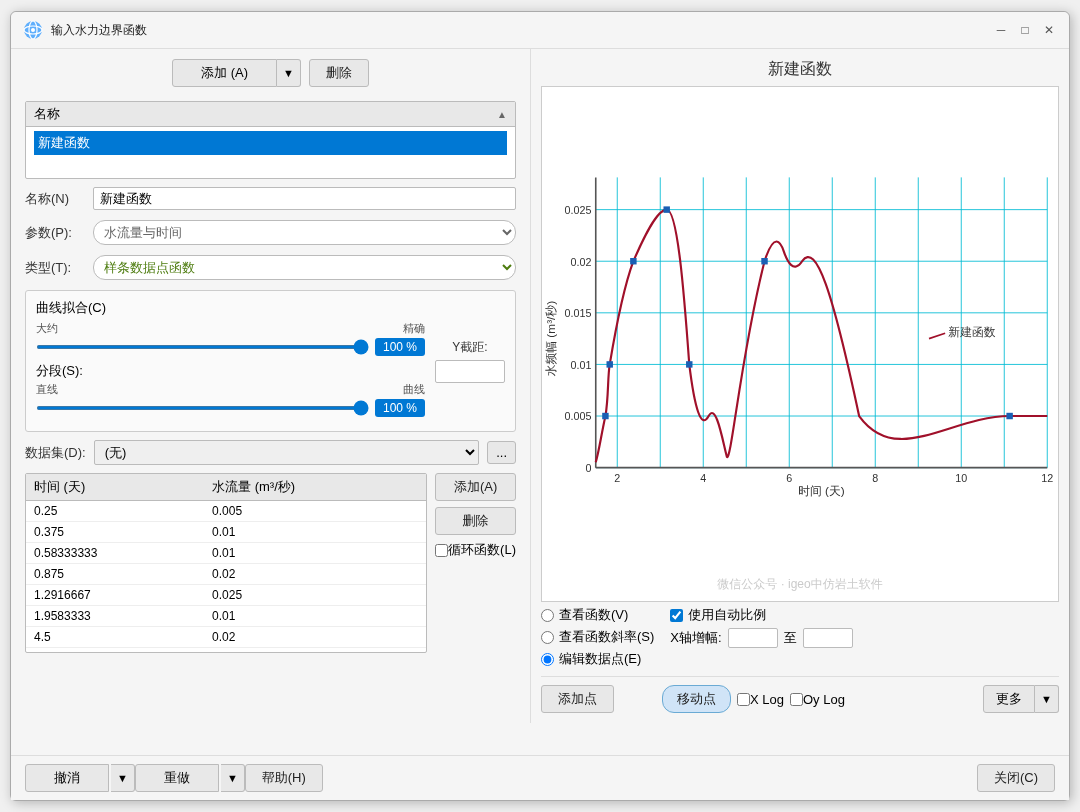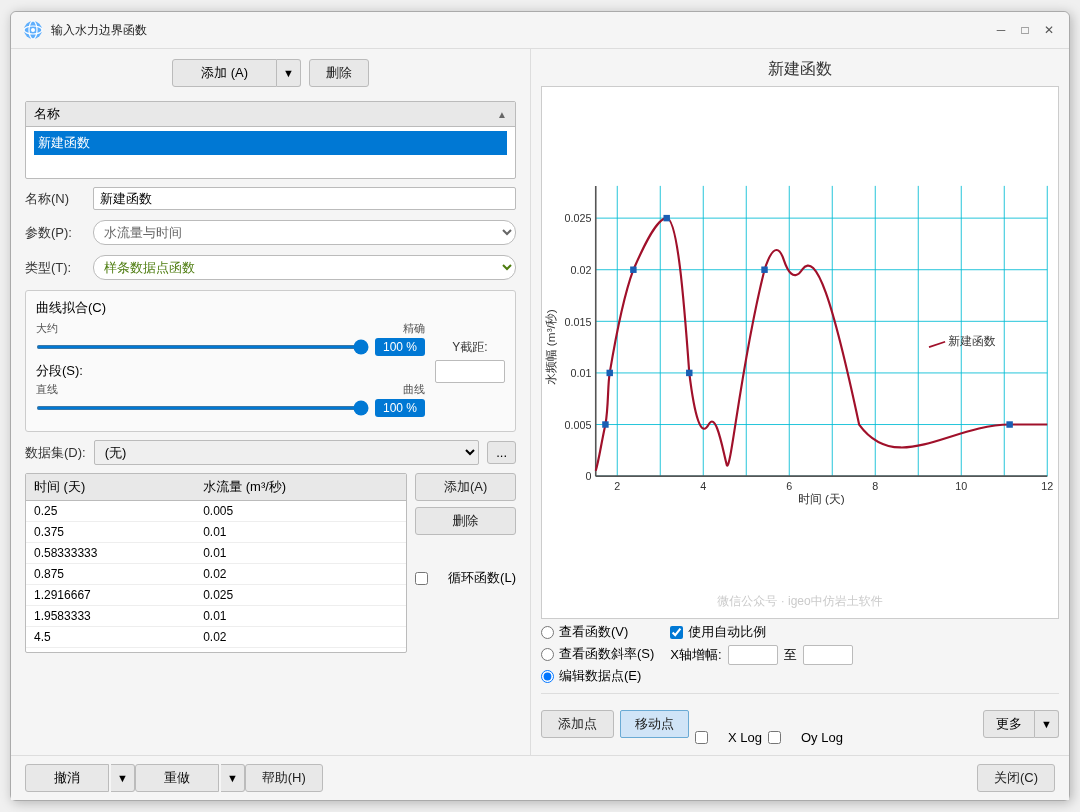--- a/index.html
+++ b/index.html
@@ -290,31 +290,31 @@
     }
     .table-btns {
       display: flex;
       flex-direction: column;
       gap: 6px;
     }
     
     .checkbox-row {
       display: flex;
       align-items: center;
-      gap: 20px;
-      margin-top: 28px;
+      gap: 0;
     }
     
     .bottom-bar {
       display: flex;
       align-items: center;
       justify-content: space-between;
       padding: 8px 14px;
       border-top: 1px solid #ddd;
       background: #f5f5f5;
+      margin-top: 32px;
     }
     .bottom-btn-group {
       display: flex;
       gap: 2px;
     }
     
     .chart-title {
       text-align: center;
       font-size: 16px;
       color: #333;
@@ -369,25 +369,26 @@
       display: flex;
       gap: 6px;
       align-items: center;
       margin-top: 8px;
       padding-top: 8px;
       border-top: 1px solid #ddd;
     }
     .btn-blue {
       background: #d0e4f7;
       border: 1px solid #6aaad4;
-      border-radius: 2px;
+      border-radius: 12px;
       padding: 4px 14px;
       font-size: 13px;
       cursor: pointer;
       color: #222;
+      margin-left: 42px;
     }
     .btn-more-group {
       display: flex;
       margin-left: auto;
     }
     .btn-more {
       padding: 4px 12px;
       background: #e8e8e8;
       border: 1px solid #bbb;
       border-radius: 3px 0 0 3px;

